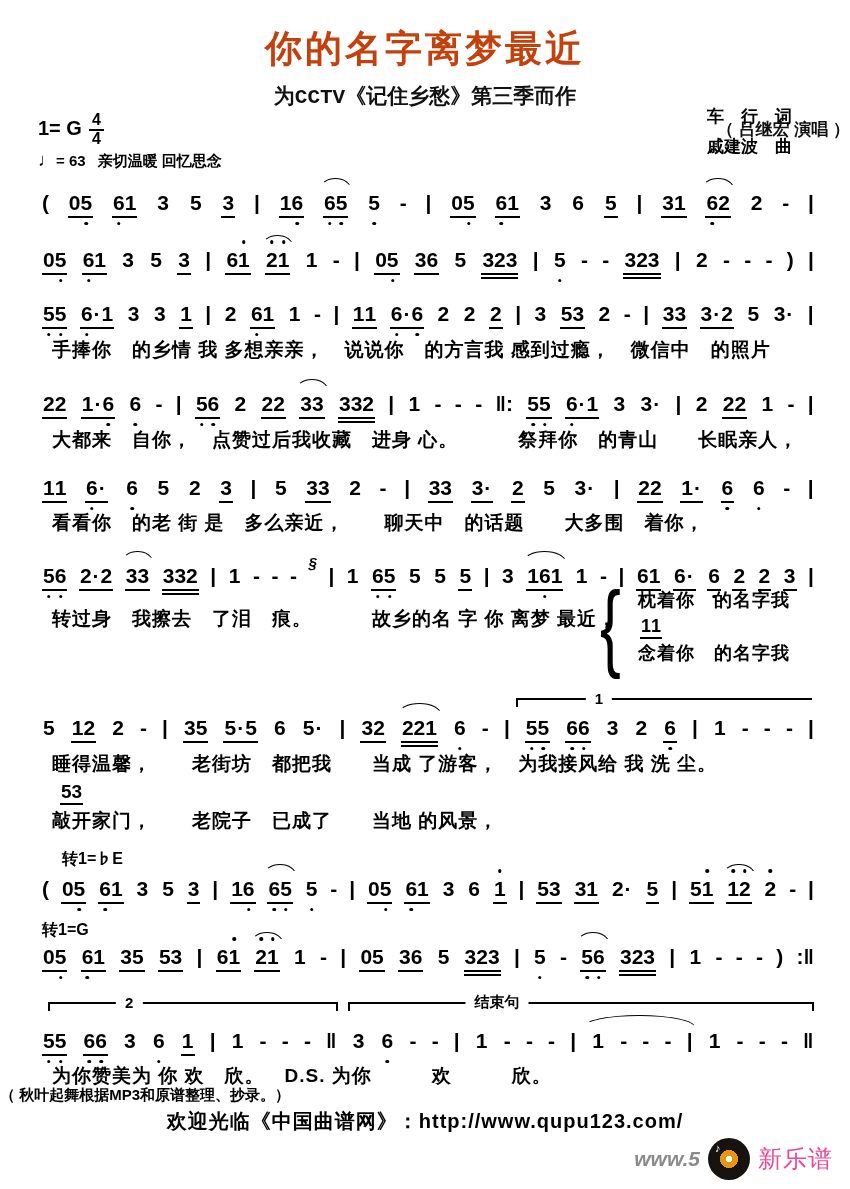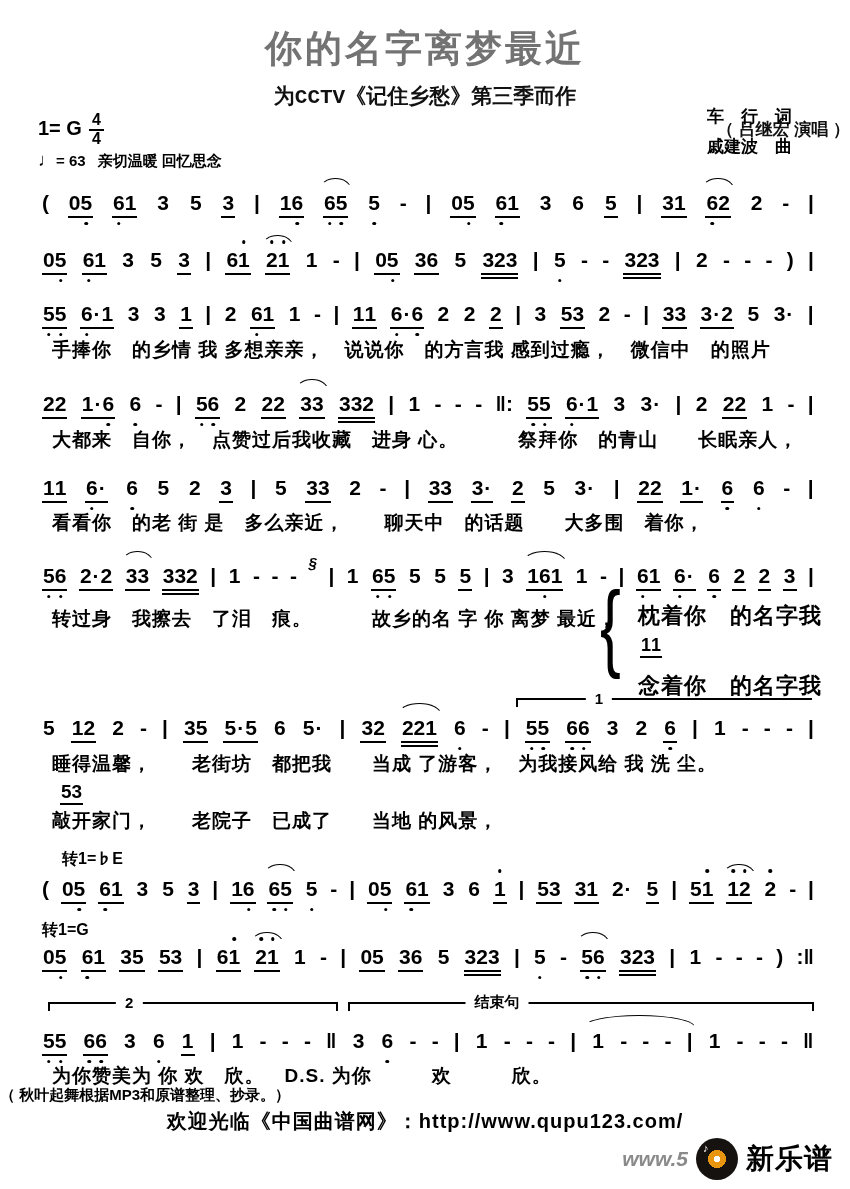--- a/index.html
+++ b/index.html
@@ -1,20 +1,20 @@
 <!DOCTYPE html>
 <html><head>
 <meta charset="utf-8">
 <style>
   html,body{margin:0;padding:0;background:#e8e8e8;}
   #page{position:relative;width:850px;height:1189px;background:#ffffff;
         font-family:"Liberation Sans",sans-serif;overflow:hidden;}
   
   .title{position:absolute;top:24px;left:0;width:100%;text-align:center;
-         font-size:37px;font-weight:bold;letter-spacing:3px;color:#737373;}
+         font-size:37px;font-weight:bold;letter-spacing:3px;color:#c2410c;}
   .subtitle{position:absolute;top:82px;left:0;width:100%;text-align:center;
             font-size:21px;font-weight:bold;color:#111;font-family:Liberation Mono, monospace;}
   .performer{position:absolute;top:118px;left:0;width:100%;text-align:right;
              font-size:17px;font-weight:bold;color:#111;}
   .credits{position:absolute;top:102px;right:58px;text-align:left;
            font-size:17px;font-weight:bold;line-height:30px;white-space:pre;}
   .keyrow{position:absolute;top:112px;left:38px;font-size:20px;font-weight:bold;}
   .timesig{display:inline-flex;flex-direction:column;vertical-align:middle;
            font-size:16px;line-height:1.05;text-align:center;margin-left:7px;}
   .timesig .ts-top{border-bottom:2px solid #000;padding:0 3px;}
@@ -52,34 +52,34 @@
   .volta{position:absolute;height:10px;border-top:2px solid #000;}
   .volta::before{content:"";position:absolute;left:0;top:-2px;width:2px;height:9px;background:#000;}
   .volta.tick-r::after{content:"";position:absolute;right:0;top:-2px;width:2px;height:9px;background:#000;}
   .volta .vlabel{position:absolute;left:28%;top:0;transform:translate(-50%,-58%);
                  background:#fff;padding:0 9px;font-size:15px;font-weight:bold;}
   .volta .vlabel.center{left:32%;text-align:center;}
   .brace{position:absolute;left:600px;top:580px;font-size:96px;font-weight:400;
          line-height:92px;transform:scaleX(0.65);transform-origin:left center;}
   .brace::before{content:"{";}
   .brace-col{position:absolute;left:638px;top:588px;}
-  .brace-col .bl{font-size:22px;font-weight:bold;white-space:pre;letter-spacing:1px;margin-top:13px;}
+  .brace-col .bl{font-size:18px;font-weight:bold;white-space:pre;letter-spacing:1px;}
   .brace-col .ossia{margin:4px 0 2px 2px;font-size:18px;font-weight:bold;}
   .pickup{position:absolute;left:60px;top:781px;font-size:19px;font-weight:bold;}
   
   .fnote{position:absolute;top:1086px;left:0;width:100%;text-align:left;
          font-size:15px;font-weight:bold;}
   .fsite{position:absolute;top:1108px;left:0;width:100%;text-align:center;
          font-size:20px;font-weight:bold;letter-spacing:1px;}
   .wm{position:absolute;right:17px;top:1138px;display:flex;align-items:center;gap:8px;}
   .wm .wm-url{color:#8a8a8a;font-size:21px;font-weight:bold;font-style:italic;}
   .wm .disc{width:42px;height:42px;border-radius:50%;position:relative;
      background:radial-gradient(circle,#fff 0 3px,#e8960f 3px 9px,#151210 9px 21px);}
   .wm .disc::after{content:"♪";position:absolute;left:7px;top:4px;color:#fff;font-size:11px;}
-  .wm .brand{font-size:28px;font-weight:bold;color:#000000;letter-spacing:1px;}
+  .wm .brand{font-size:24px;font-weight:normal;color:#ec4899;letter-spacing:1px;}
 </style>
 </head>
 <body>
 
 <div id="page">
 
   <div class="title">你的名字离梦最近</div>
   <div class="subtitle">为CCTV《记住乡愁》第三季而作</div>
   <div class="performer">（ 吕继宏 演唱 ）</div>
   <div class="credits"><span>车　行　词</span>

